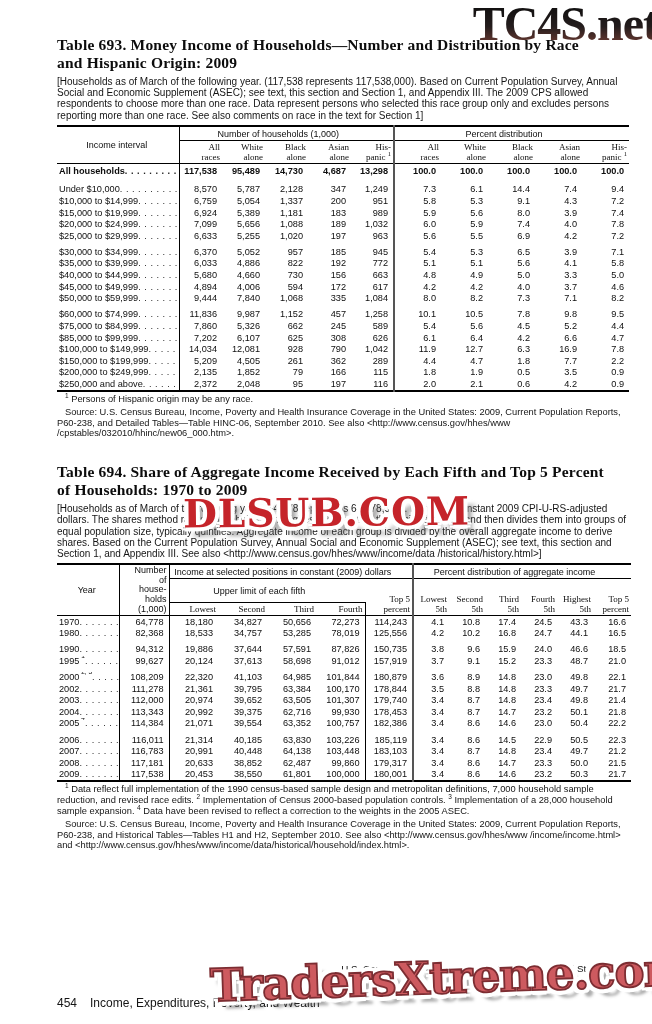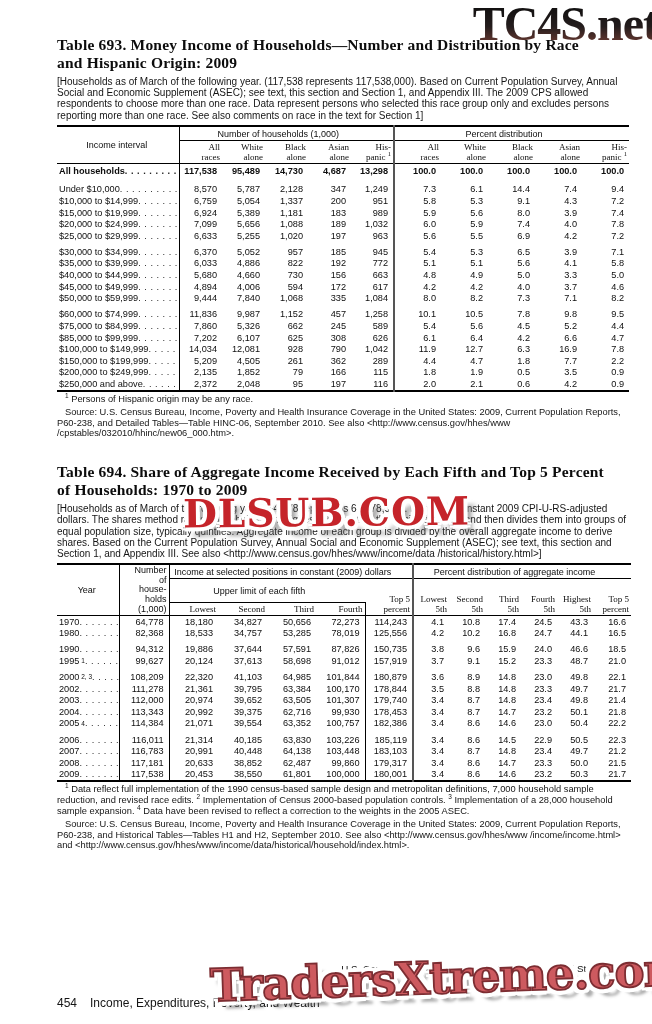--- a/index.html
+++ b/index.html
@@ -23,21 +23,21 @@
   th span, th{white-space:pre-line;}
   th.corner{text-align:center;vertical-align:middle;border-right:1px solid #000;}
   th.span{vertical-align:middle;border-bottom:1px solid #000;padding:2px 16px 1px 0;white-space:normal;}
   th.h{text-align:right;vertical-align:bottom;font-family:Liberation Serif, serif;}
   .vr{border-right:1px solid #000 !important;}
   .vrh{border-right:2px solid #555 !important;}
   .bb{border-bottom:1.6px solid #000;}
 
   td{padding:0.5px 5px 0.5px 0;text-align:right;vertical-align:bottom;}
   td.lbl{text-align:left;padding:0.5px 0 0.5px 2px;}
-  .lblwrap{display:flex;align-items:center;overflow:hidden;white-space:nowrap;}
+  .lblwrap{display:flex;align-items:flex-start;overflow:hidden;white-space:nowrap;}
   .dots{flex:1 1 auto;overflow:hidden;color:#222;}
   .dots::before{content:". . . . . . . . . . . . . . . . . . . . . . . . . . . . . . . . . . . . . .";letter-spacing:.5px;}
   tr.gap td{padding-top:5px;}
   tr.bold{font-weight:bold;}
   tr.bold td{padding-top:2.5px;padding-bottom:2.5px;}
 
   #t693 tbody td:first-child{border-right:1px solid #000;}
   #t693 tbody td:nth-child(6){border-right:2px solid #555;}
   #t694 tbody td:first-child{border-right:1px solid #000;}
   #t694 tbody td:nth-child(2){border-right:1px solid #000;}

